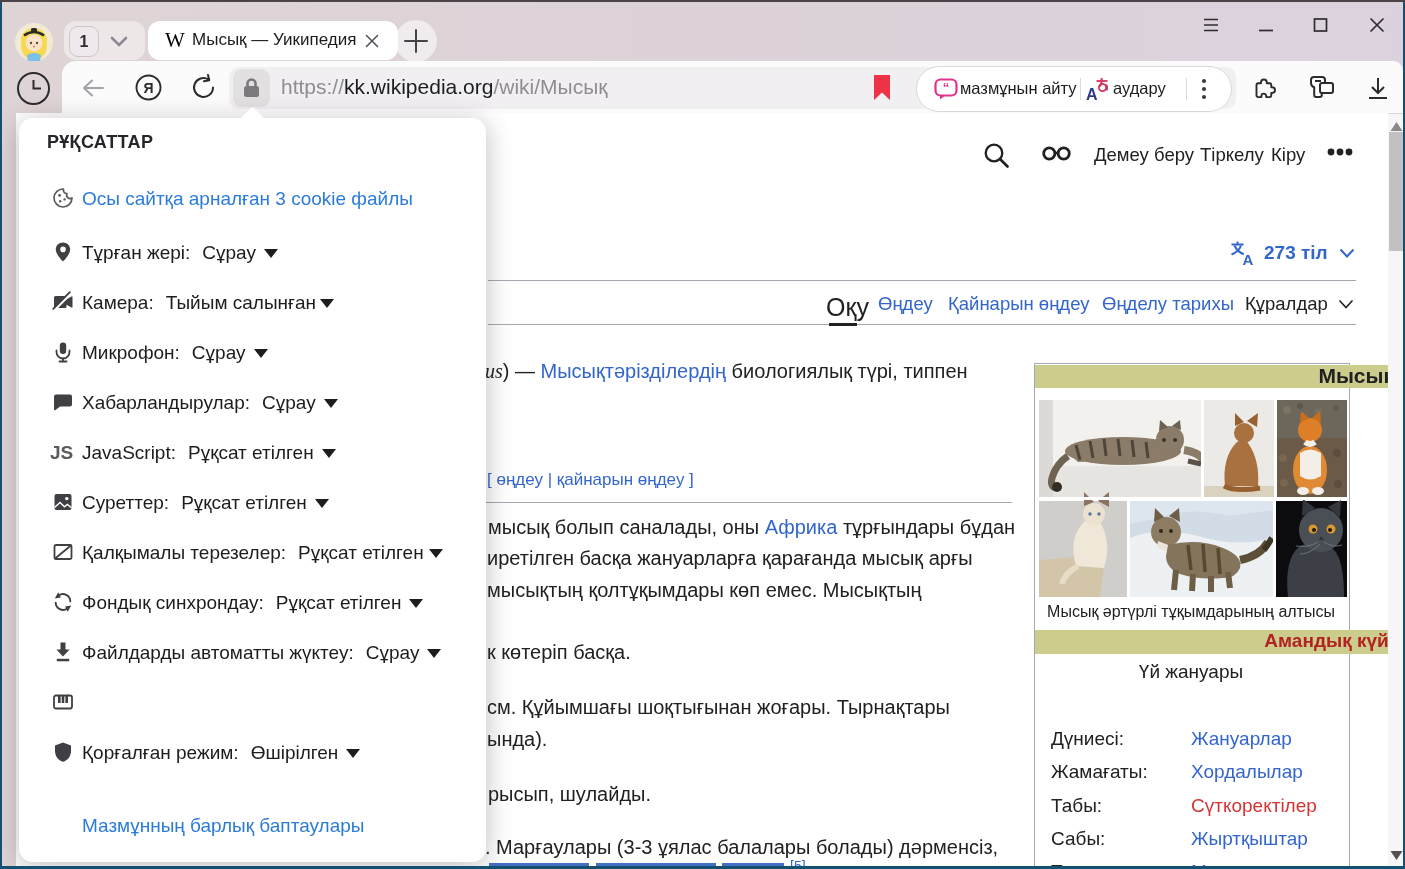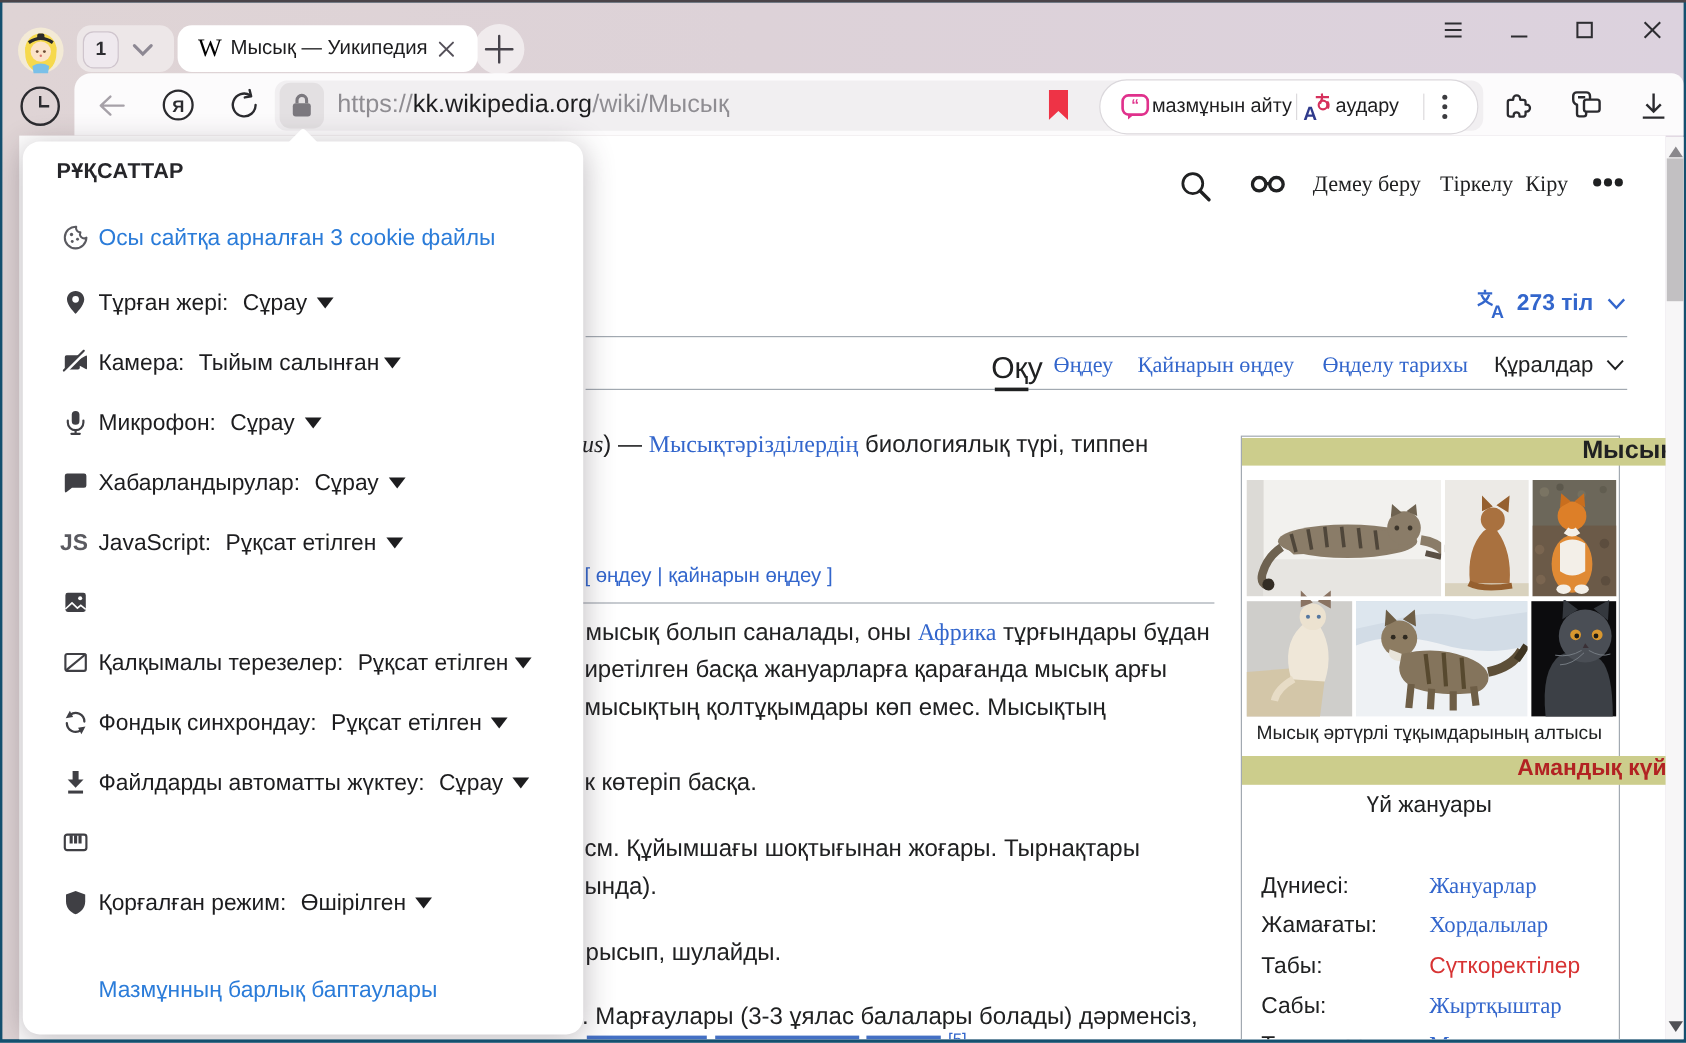--- a/index.html
+++ b/index.html
@@ -36,21 +36,21 @@
          box-shadow:0 4px 26px rgba(60,50,60,0.33);z-index:50;text-decoration:underline;}
   .panel .arrow{position:absolute;left:225px;top:-8px;width:17px;height:17px;background:#fff;transform:rotate(45deg);border-radius:3px 0 0 0;}
   .ptitle{position:absolute;left:28px;top:14px;font-size:18px;font-weight:bold;color:#26262a;letter-spacing:0.3px;}
   .prow{position:absolute;left:63px;font-size:19px;color:#1d1d1f;white-space:nowrap;}
   .prow .v{margin-left:12px;}
   .picon{position:absolute;left:33px;width:22px;height:22px;}
   .tri{display:inline-block;width:0;height:0;border-left:7.5px solid transparent;border-right:7.5px solid transparent;
        border-top:9px solid #1d1d1f;margin-left:8px;vertical-align:1px;}
   .blue{color:#2b7cd9;}
   
-  .wlink{color:#3366cc;text-decoration:none;font-family:Liberation Serif, serif;}
+  .wlink{color:#3366cc;text-decoration:none;}
   .wline{position:absolute;font-size:20px;color:#202122;white-space:nowrap;}
   .hline{position:absolute;height:1px;background:#a2a9b1;}
   
   .ibox{position:absolute;left:1032px;top:361px;width:314px;height:560px;background:#fff;border:1px solid #a2a9b1;}
   .olive{background:#cccd8c;text-align:right;font-weight:bold;padding-left:47px;}
   .icell{position:absolute;font-size:19px;color:#202122;white-space:nowrap;}
   .icell.wlink{color:#3366cc;}
 </style>
 </head>
 <body>
@@ -371,20 +371,21 @@
 
     <div class="abs" style="left:31px;top:324px;font-size:19px;font-weight:bold;color:#5a5a60;">JS</div>
     <div class="prow" style="top:324px;">JavaScript:<span class="v">Рұқсат етілген</span><span class="tri"></span></div>
 
     <svg class="picon" style="top:373px" viewBox="0 0 22 22">
       <path d="M2.5 5 Q2.5 3 4.5 3 L17.5 3 Q19.5 3 19.5 5 L19.5 17 Q19.5 19 17.5 19 L4.5 19 Q2.5 19 2.5 17 Z M2.5 14.5 L8 9.5 L13 14 L15.5 12 L19.5 15" fill="#3f3f44"></path>
       <path d="M3 15.2 L8 10.6 L13 15 L15.5 12.8 L19 15.6 L19 17.4 Q19 18.4 18 18.4 L4 18.4 Q3 18.4 3 17.4 Z" fill="#fff" opacity="0"></path>
       <circle cx="14.8" cy="7.6" r="1.7" fill="#fff"></circle>
       <path d="M2.5 16.5 L8 11.5 L12.5 15.8 L15.3 13.5 L19.5 16.8" stroke="#fff" stroke-width="1.4" fill="none"></path>
     </svg>
+    <div class="prow" style="top:374px;">Суреттер:<span class="v">Рұқсат етілген</span><span class="tri"></span></div>
 
     <svg class="picon" style="top:423px" viewBox="0 0 22 22">
       <rect x="2.5" y="4" width="17" height="14" rx="1.5" stroke="#3f3f44" stroke-width="1.8" fill="none"></rect>
       <path d="M2.5 18 L19.5 4" stroke="#3f3f44" stroke-width="1.8"></path>
     </svg>
     <div class="prow" style="top:424px;">Қалқымалы терезелер:<span class="v">Рұқсат етілген</span><span class="tri" style="margin-left:5px"></span></div>
 
     <svg class="picon" style="top:473px" viewBox="0 0 22 22">
       <path d="M6.6 4.6 A7.3 7.3 0 0 1 18.3 10.3" stroke="#3f3f44" stroke-width="1.9" fill="none" stroke-linecap="round"></path>
       <path d="M15.4 17.4 A7.3 7.3 0 0 1 3.7 11.7" stroke="#3f3f44" stroke-width="1.9" fill="none" stroke-linecap="round"></path>

